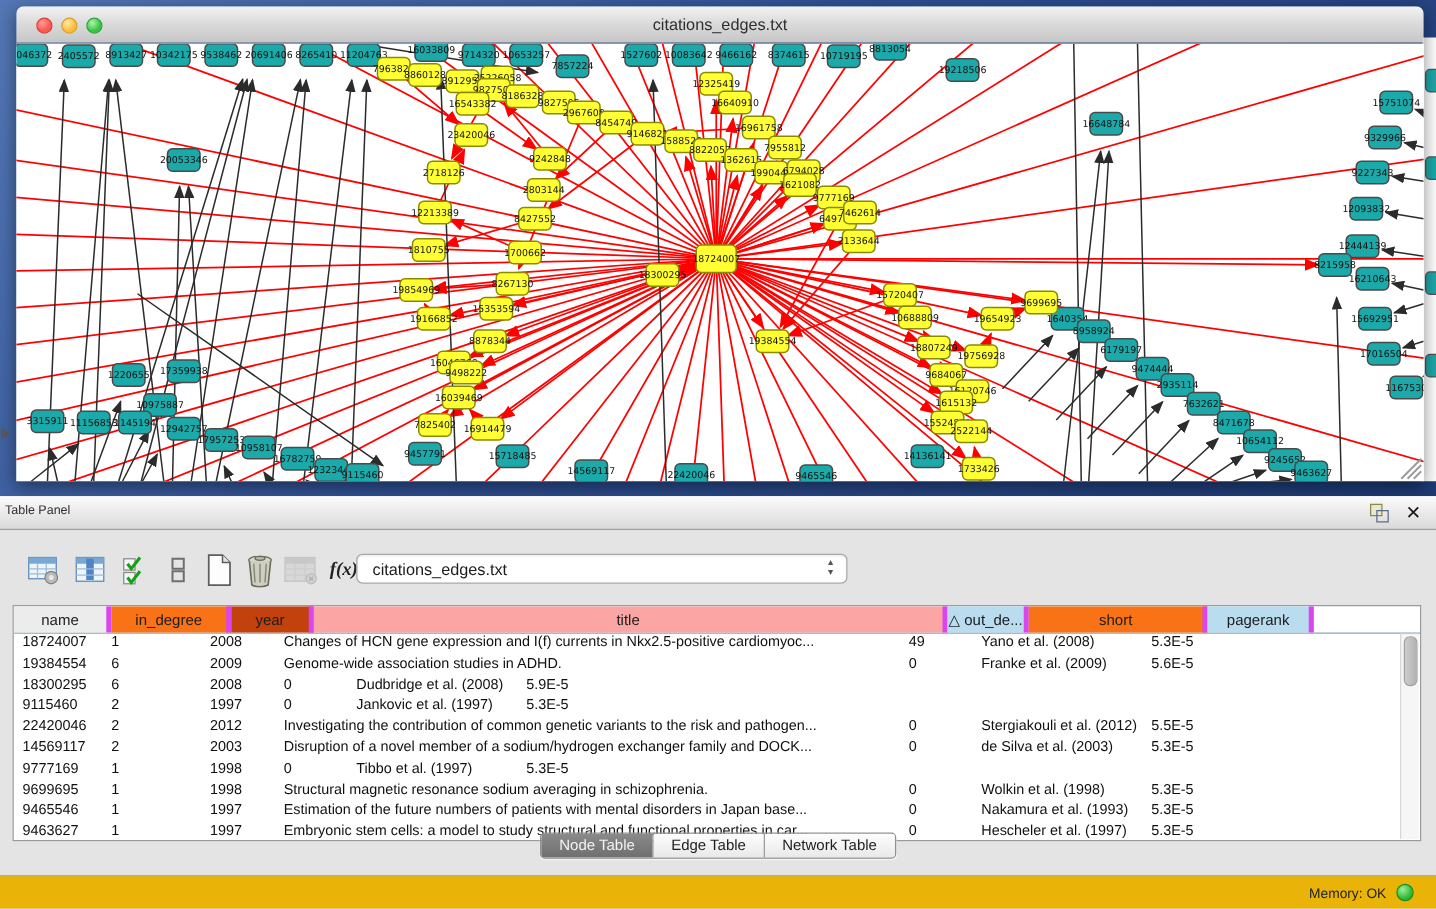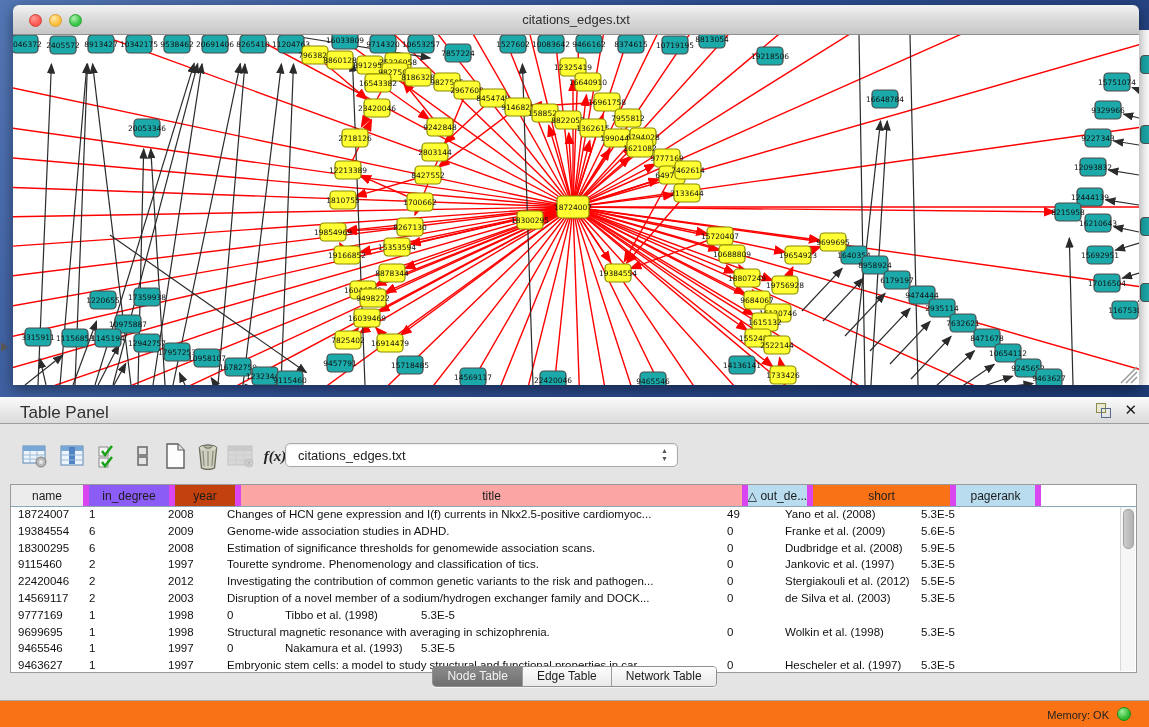--- a/index.html
+++ b/index.html
@@ -21,54 +21,54 @@
   .net-title{position:absolute;left:0;right:0;top:7px;text-align:center;font-size:13px;color:#2e2e2e;}
   .tl{position:absolute;top:9px;width:13px;height:13px;border-radius:50%;box-sizing:border-box;}
   .tl-red{left:16px;background:radial-gradient(circle at 35% 30%,#ff9a94,#f95a52 60%);border:1px solid #d93f38;}
   .tl-yellow{left:36px;background:radial-gradient(circle at 35% 30%,#ffe9a8,#fbbd3d 60%);border:1px solid #dd9f2a;}
   .tl-green{left:56px;background:radial-gradient(circle at 35% 30%,#b3f0b0,#38c648 60%);border:1px solid #2aa638;}
   .net-canvas{position:absolute;left:0;top:30px;width:1126px;height:350px;background:#ffffff;overflow:hidden;}
   
   .table-panel{position:absolute;left:0;top:397px;width:1149px;height:330px;background:#e4e4e4;}
   .panel-titlebar{position:absolute;left:0;top:0;width:100%;height:27px;
       background:linear-gradient(180deg,#fbfbfb,#dadada);border-bottom:1px solid #9e9e9e;box-sizing:border-box;}
-  .panel-title{position:absolute;left:20px;top:6px;font-size:17px;color:#303030;}
+  .panel-title{position:absolute;left:4px;top:6px;font-size:10px;color:#303030;}
   .float-icon{position:absolute;right:38px;top:6px;width:15px;height:15px;}
   .float-icon .sq1{position:absolute;left:0;top:0;width:8px;height:8px;border:1.5px solid #8a8a4a;background:#e9e9d2;}
   .float-icon .sq2{position:absolute;right:0;bottom:0;width:8px;height:8px;border:1.5px solid #5a6a8a;background:transparent;}
   .close-icon{position:absolute;right:12px;top:4px;font-size:15px;font-weight:bold;color:#1a1a1a;cursor:default;}
   .toolbar{position:absolute;left:10px;top:40px;height:38px;}
   .tb-icon{position:absolute;top:4px;width:30px;height:30px;display:flex;align-items:center;justify-content:center;}
   .fx-label{font-family:"Liberation Serif","DejaVu Serif",serif;font-style:italic;font-weight:bold;font-size:15px;color:#222;}
   .net-select{position:absolute;left:275px;top:6px;width:393px;height:24px;background:#ffffff;
       border:1px solid #a8a8a8;border-radius:5px;box-sizing:border-box;box-shadow:inset 0 1px 2px rgba(0,0,0,.08);}
   .net-select .val{position:absolute;left:12px;top:4px;font-size:13px;color:#1c1c1c;}
   .stepper{position:absolute;right:9px;top:3px;font-size:7px;line-height:8px;color:#555;text-align:center;}
   
   .grid-wrap{position:absolute;left:10px;top:87px;width:1127px;height:189px;background:#ffffff;
       border:1px solid #9a9a9a;box-sizing:border-box;overflow:hidden;}
   .grid-header{display:flex;height:21px;border-bottom:1px solid #8aa8b8;}
-  .gh-cell{box-sizing:border-box;border-right:6px solid #d946ef;font-size:12px;color:#1c1c1c;
+  .gh-cell{box-sizing:border-box;border-right:4px solid #d946ef;font-size:12px;color:#1c1c1c;
       display:flex;align-items:center;justify-content:center;white-space:nowrap;overflow:hidden;}
   .grid-body .row{display:flex;height:16.8px;}
   .gb-cell{box-sizing:border-box;font-size:11.5px;color:#101010;padding:1px 0 0 7px;
       white-space:nowrap;overflow:hidden;}
   .vscroll{position:absolute;top:22px;right:1px;bottom:1px;width:14px;background:#f6f6f6;border-left:1px solid #d8d8d8;}
   .vthumb{position:absolute;top:2px;left:2px;width:9px;height:38px;border-radius:5px;
       background:linear-gradient(90deg,#cdcdcd,#b2b2b2);border:1px solid #a2a2a2;}
   
   .tabs{position:absolute;left:0;right:0;top:269px;text-align:center;}
   .seg{display:inline-flex;border:1px solid #8f8f8f;border-radius:4px;overflow:hidden;
       box-shadow:0 1px 1px rgba(255,255,255,.7);}
   .seg-btn{height:19px;line-height:19px;padding:0 14px;font-size:12px;color:#1d1d1d;
       background:linear-gradient(180deg,#fdfdfd,#e9e9e9);border-right:1px solid #9d9d9d;cursor:default;}
   .seg-btn:last-child{border-right:none;}
   .seg-btn.active{background:linear-gradient(180deg,#8a8a8a,#6f6f6f);color:#f4f4f4;}
   
-  .statusbar{position:absolute;left:0;top:303px;width:100%;height:27px;background:#f97316;border-top:1px solid #aaaaaa;box-sizing:border-box;}
+  .statusbar{position:absolute;left:0;top:303px;width:100%;height:27px;background:#eab308;border-top:1px solid #aaaaaa;box-sizing:border-box;}
   .mem-label{position:absolute;right:40px;top:8px;font-size:11px;color:#222;}
   .mem-dot{position:absolute;right:18px;top:6px;width:14px;height:14px;border-radius:50%;
       background:radial-gradient(circle at 35% 30%,#9cf09c,#2db82d 65%);border:1px solid #1f8a1f;box-sizing:border-box;}
   svg text{font-family:"DejaVu Sans","Liberation Sans",sans-serif;}
 </style>
 </head>
 <body>
 
 <div class="app-bg"></div>
 <div class="peek-strip" id="peek">
@@ -821,21 +821,21 @@
 
     <div class="net-select">
       <span class="val">citations_edges.txt</span>
       <span class="stepper">▲<br>▼</span>
     </div>
   </div>
 
   <div class="grid-wrap">
     <div class="grid-header" id="grid-header">
         <div class="gh-cell" style="width: 78px; background: rgb(236, 236, 236);">name</div>
-        <div class="gh-cell" style="width: 86px; background: #8b5cf6;">in_degree</div>
+        <div class="gh-cell" style="width: 96px; background: #f97316;">in_degree</div>
         <div class="gh-cell" style="width: 66px; background: #c2410c;">year</div>
         <div class="gh-cell" style="width: 507px; background: #fca5a5;">title</div>
         <div class="gh-cell" style="width: 65px; background: rgb(185, 220, 239);">△ out_de...</div>
         <div class="gh-cell" style="width: 143px; background: #f97316;">short</div>
         <div class="gh-cell" style="width: 85px; background: rgb(185, 220, 239);">pagerank</div>
       </div>
     <div class="grid-body" id="grid-body">
         <div class="row">
           <div class="gb-cell" style="width: 71px;">18724007</div>
           <div class="gb-cell" style="width: 79px;">1</div>
@@ -851,30 +851,28 @@
           <div class="gb-cell" style="width: 59px;">2009</div>
           <div class="gb-cell" style="width: 500px;">Genome-wide association studies in ADHD.</div>
           <div class="gb-cell" style="width: 58px;">0</div>
           <div class="gb-cell" style="width: 136px;">Franke et al. (2009)</div>
           <div class="gb-cell" style="width: 78px;">5.6E-5</div>
         </div>
         <div class="row">
           <div class="gb-cell" style="width: 71px;">18300295</div>
           <div class="gb-cell" style="width: 79px;">6</div>
           <div class="gb-cell" style="width: 59px;">2008</div>
-          <div class="gb-cell" style="width: 500px;">Estimation of significance thresholds for genomewide association scans.</div>
           <div class="gb-cell" style="width: 58px;">0</div>
           <div class="gb-cell" style="width: 136px;">Dudbridge et al. (2008)</div>
           <div class="gb-cell" style="width: 78px;">5.9E-5</div>
         </div>
         <div class="row">
           <div class="gb-cell" style="width: 71px;">9115460</div>
           <div class="gb-cell" style="width: 79px;">2</div>
           <div class="gb-cell" style="width: 59px;">1997</div>
-          <div class="gb-cell" style="width: 500px;">Tourette syndrome. Phenomenology and classification of tics.</div>
           <div class="gb-cell" style="width: 58px;">0</div>
           <div class="gb-cell" style="width: 136px;">Jankovic et al. (1997)</div>
           <div class="gb-cell" style="width: 78px;">5.3E-5</div>
         </div>
         <div class="row">
           <div class="gb-cell" style="width: 71px;">22420046</div>
           <div class="gb-cell" style="width: 79px;">2</div>
           <div class="gb-cell" style="width: 59px;">2012</div>
           <div class="gb-cell" style="width: 500px;">Investigating the contribution of common genetic variants to the risk and pathogen...</div>
           <div class="gb-cell" style="width: 58px;">0</div>
@@ -888,36 +886,37 @@
           <div class="gb-cell" style="width: 500px;">Disruption of a novel member of a sodium/hydrogen exchanger family and DOCK...</div>
           <div class="gb-cell" style="width: 58px;">0</div>
           <div class="gb-cell" style="width: 136px;">de Silva et al. (2003)</div>
           <div class="gb-cell" style="width: 78px;">5.3E-5</div>
         </div>
         <div class="row">
           <div class="gb-cell" style="width: 71px;">9777169</div>
           <div class="gb-cell" style="width: 79px;">1</div>
           <div class="gb-cell" style="width: 59px;">1998</div>
           <div class="gb-cell" style="width: 58px;">0</div>
-          <div class="gb-cell" style="width: 136px;">Tibbo et al. (1998)</div>
+          <div class="gb-cell" style="width: 136px;">Tibbo et al. (1997)</div>
           <div class="gb-cell" style="width: 78px;">5.3E-5</div>
         </div>
         <div class="row">
           <div class="gb-cell" style="width: 71px;">9699695</div>
           <div class="gb-cell" style="width: 79px;">1</div>
           <div class="gb-cell" style="width: 59px;">1998</div>
-          <div class="gb-cell" style="width: 500px;">Structural magnetic resonance with averaging in schizophrenia.</div>
+          <div class="gb-cell" style="width: 500px;">Structural magnetic resonance sodium averaging in schizophrenia.</div>
           <div class="gb-cell" style="width: 58px;">0</div>
           <div class="gb-cell" style="width: 136px;">Wolkin et al. (1998)</div>
           <div class="gb-cell" style="width: 78px;">5.3E-5</div>
         </div>
         <div class="row">
           <div class="gb-cell" style="width: 71px;">9465546</div>
           <div class="gb-cell" style="width: 79px;">1</div>
           <div class="gb-cell" style="width: 59px;">1997</div>
+          <div class="gb-cell" style="width: 500px;">Estimation of the future numbers of patients with mental disorders in Japan base...</div>
           <div class="gb-cell" style="width: 58px;">0</div>
           <div class="gb-cell" style="width: 136px;">Nakamura et al. (1993)</div>
           <div class="gb-cell" style="width: 78px;">5.3E-5</div>
         </div>
         <div class="row">
           <div class="gb-cell" style="width: 71px;">9463627</div>
           <div class="gb-cell" style="width: 79px;">1</div>
           <div class="gb-cell" style="width: 59px;">1997</div>
           <div class="gb-cell" style="width: 500px;">Embryonic stem cells: a model to study structural and functional properties in car...</div>
           <div class="gb-cell" style="width: 58px;">0</div>

